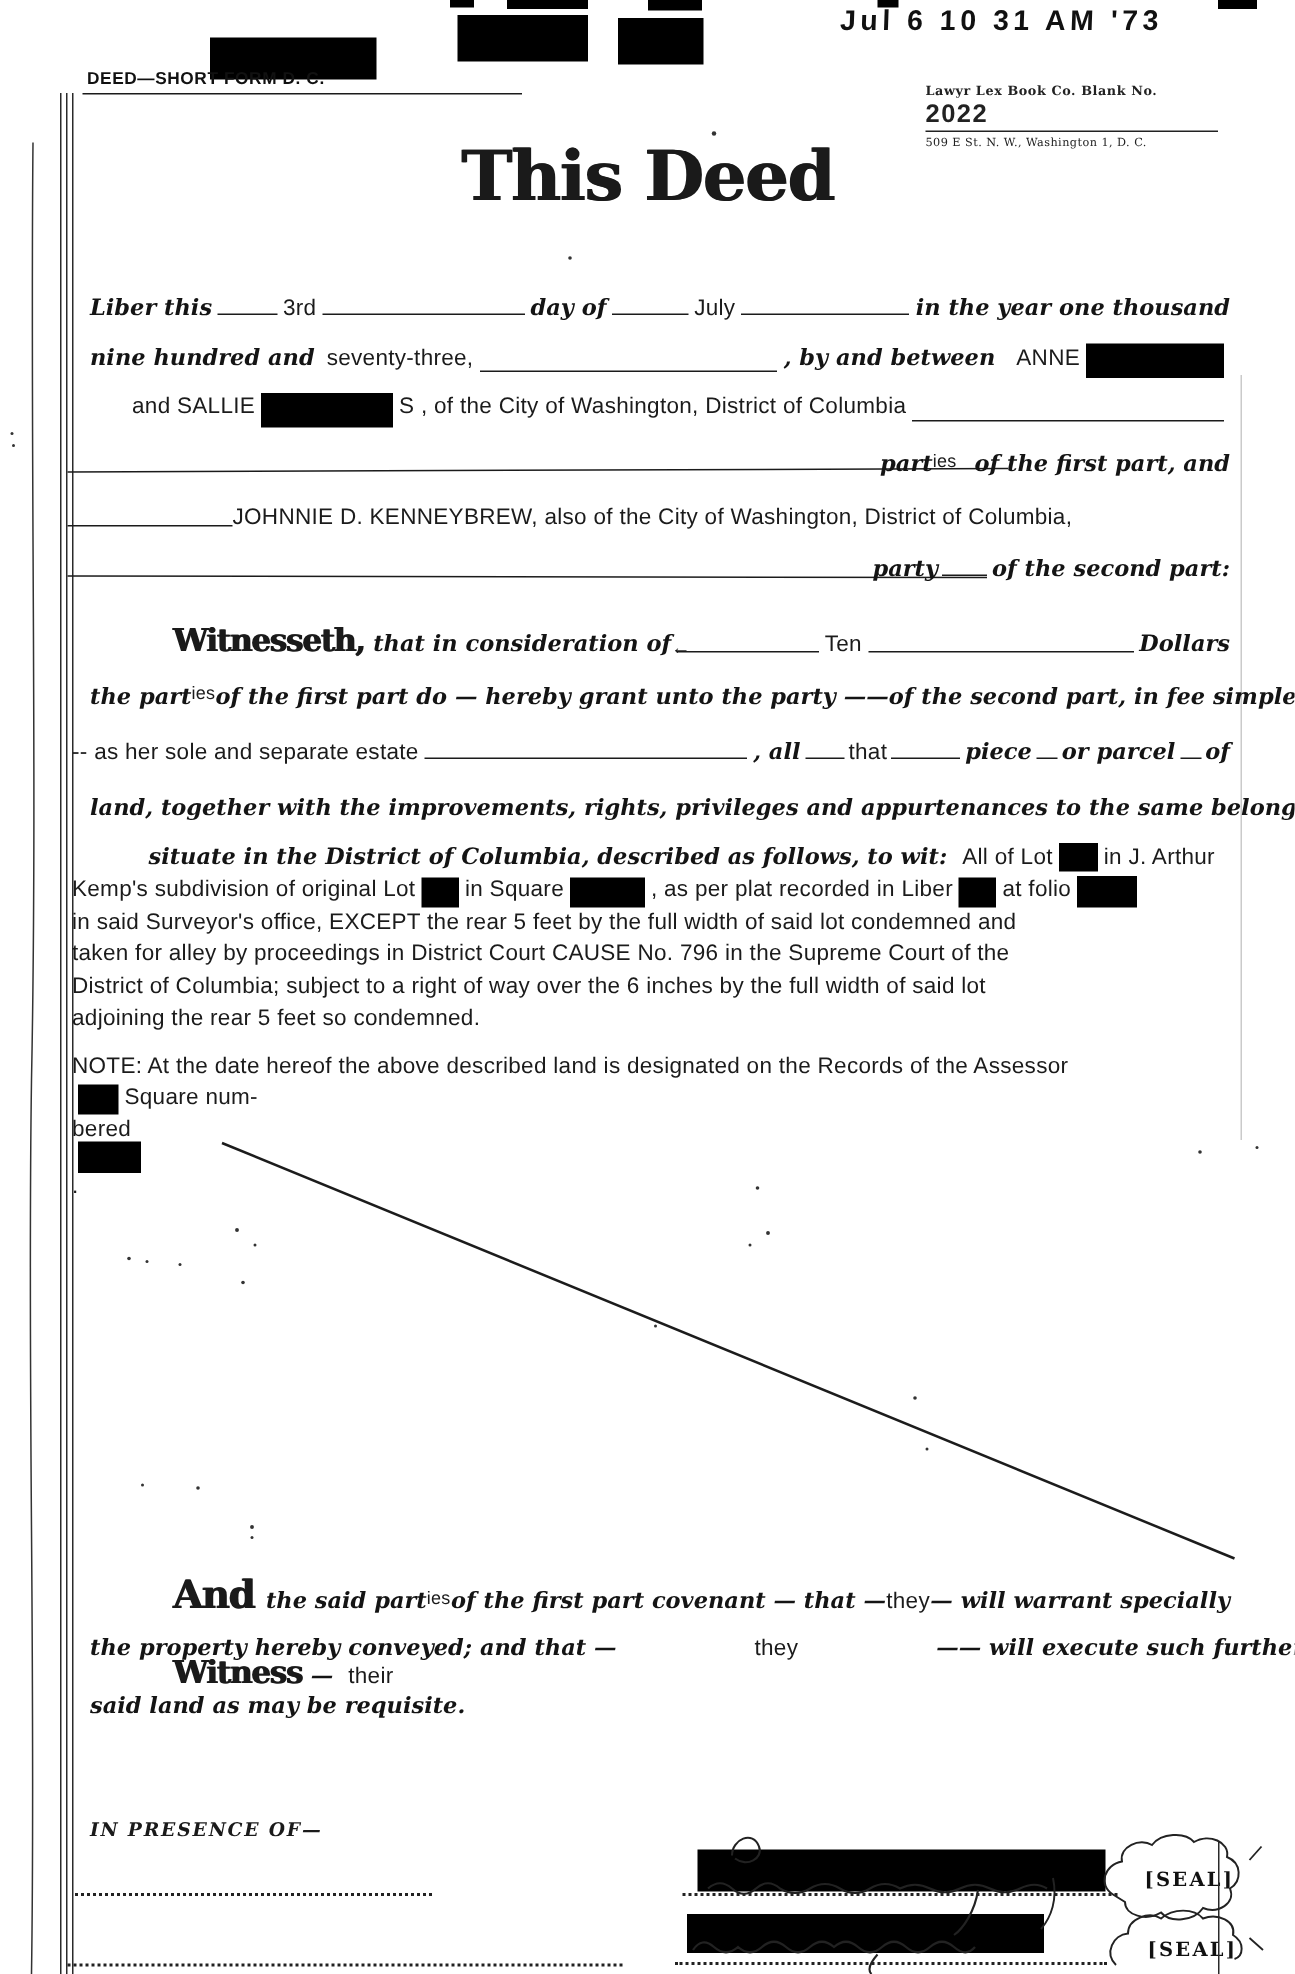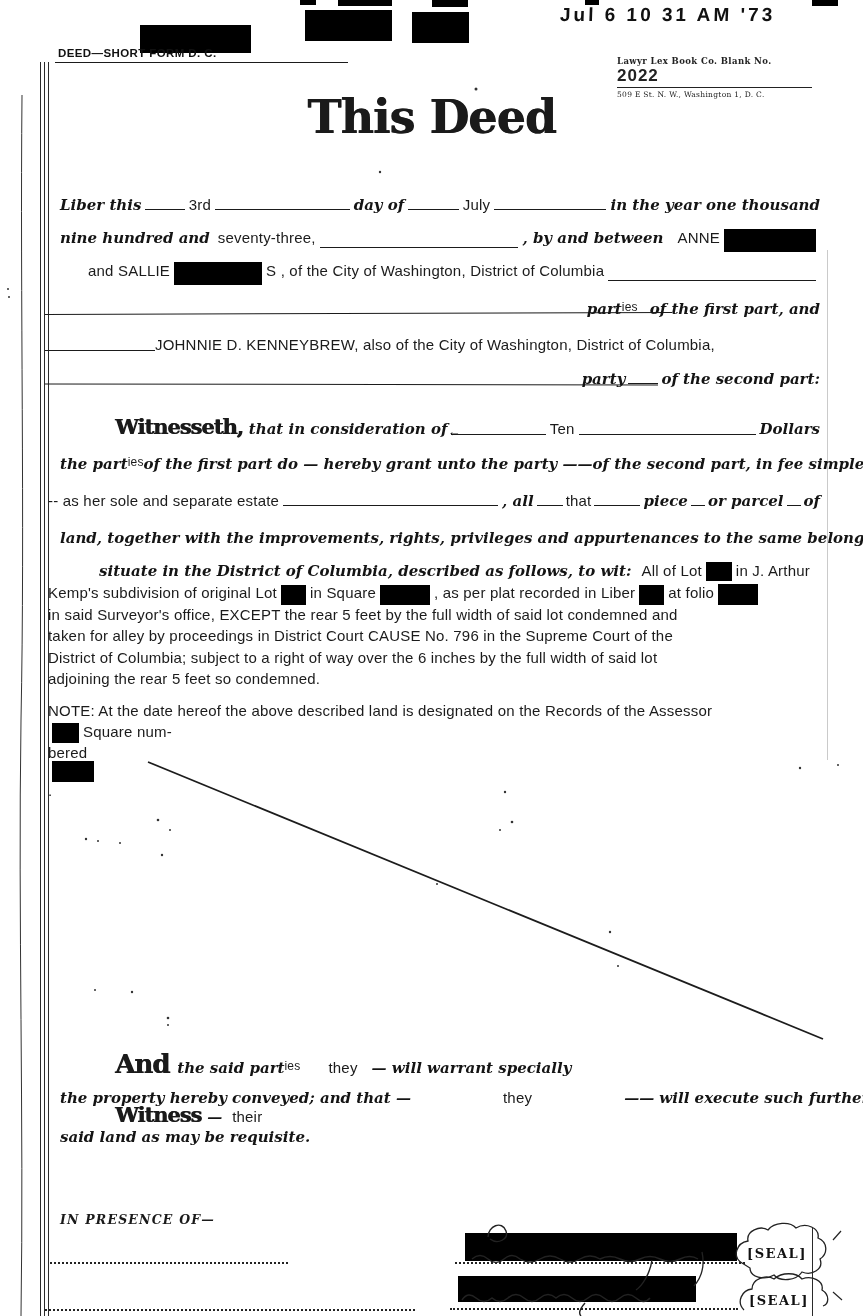--- a/index.html
+++ b/index.html
@@ -24,21 +24,21 @@
   .vline{position:absolute;width:1.4px;background:#2a2a2a;}
   .formlabel{font-family:"Liberation Sans",sans-serif;font-weight:bold;font-size:11.5px;letter-spacing:.4px;color:#111;}
   .stamp{font-family:"Liberation Sans",sans-serif;font-weight:bold;font-size:19px;letter-spacing:3px;color:#111;transform:skewX(-2deg);}
   .pub{text-align:left;font-family:"DejaVu Serif",serif;color:#222;}
   .publine{border-bottom:1.2px solid #222;font-size:8.5px;font-weight:bold;letter-spacing:.4px;padding-bottom:1px;}
   .pubno{font-size:17px;font-weight:bold;font-family:"Liberation Sans",sans-serif;letter-spacing:1px;}
   .pubaddr{font-size:7.5px;margin-top:2px;letter-spacing:.3px;}
   .title{width:863px;text-align:center;font-size:46px;}
   .tline{font-family:"Liberation Sans",sans-serif;font-size:15px;letter-spacing:.2px;color:#1b1b1b;white-space:nowrap;position:absolute;}
   .presence{font-weight:bold;font-size:12.5px;letter-spacing:1.2px;font-family:"DejaVu Serif",serif;}
-  .seal{position:absolute;font-family:"DejaVu Serif",serif;font-weight:bold;font-size:13px;letter-spacing:1.5px;color:#111;}
+  .seal{position:absolute;font-family:"DejaVu Serif",serif;font-weight:bold;font-size:13px;letter-spacing:1.5px;color:#111;margin-left:16px;}
   .arrowfill{position:relative;}
   .arrowfill::before{content:"\2190";position:absolute;left:-4px;top:-9px;font-size:13px;font-style:normal;}
   svg.marks{position:absolute;left:0;top:0;pointer-events:none;}
 </style>
 </head>
 <body>
 
 <div class="frag" style="left:300px;top:0;width:16px;height:5px"></div>
 <div class="frag" style="left:338px;top:0;width:54px;height:6px"></div>
 <div class="frag" style="left:432px;top:0;width:36px;height:7px"></div>
@@ -184,20 +184,21 @@
   <span class="typed">bered</span>
   <span class="iredact" style="width:42px;height:21px;"></span>
   <span class="typed">.</span>
 </div>
 
 <div class="r" style="left:115px;right:43px;top:1049px;">
   <span class="bl" style="font-size:26px;margin-right:8px;">And</span>
   <span class="print">the said part</span>
   <span class="typed sup">ies</span>
   <span class="gap" style="width:14px"></span>
+  <span class="print">of the first part covenant — that —</span>
   <span class="gap" style="width:14px"></span>
   <span class="typed">they</span>
   <span class="gap" style="width:14px"></span>
   <span class="print">— will warrant specially</span>
 </div>
 <div class="r" style="left:60px;right:43px;top:1089px;gap:46px;">
   <span class="print">the property hereby conveyed; and that —</span>
   <span class="gap" style="width:22px"></span>
   <span class="typed">they</span>
   <span class="gap" style="width:22px"></span>

